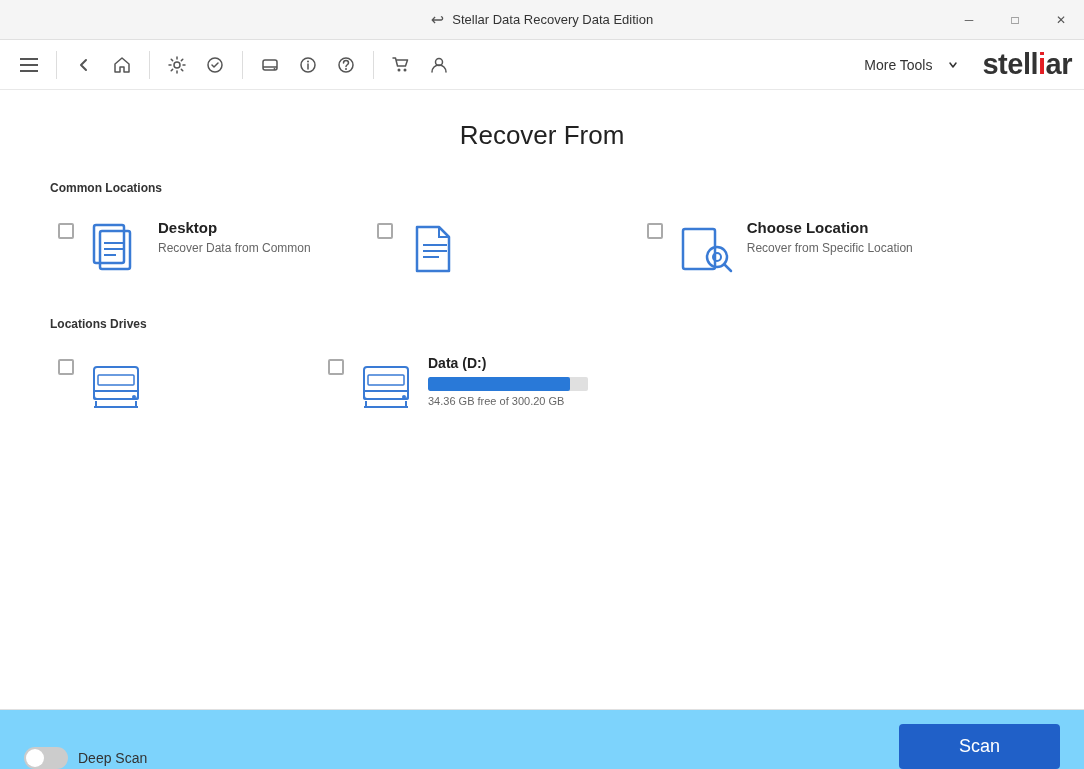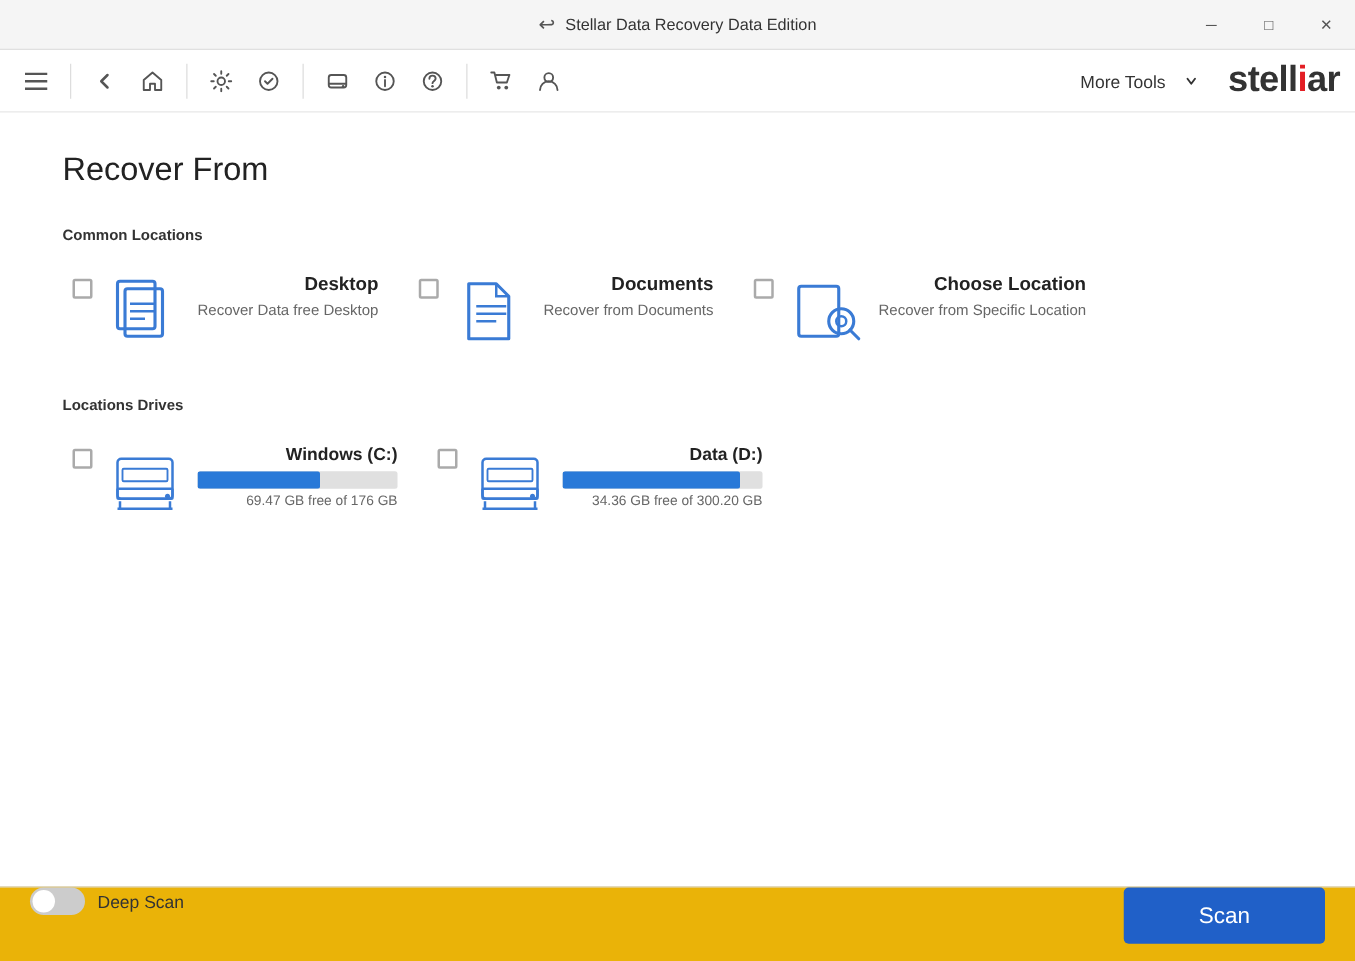--- a/index.html
+++ b/index.html
@@ -44,29 +44,29 @@
     .stellar-logo {
       font-size: 29px; font-weight: bold; color: #333; letter-spacing: -0.5px;
     }
     .stellar-logo span { color: #e31e24; }
 
     
     .main-content {
       padding: 30px 50px; height: calc(769px - 40px - 50px - 60px); overflow-y: auto;
     }
     .page-title {
-      font-size: 26px; font-weight: 400; margin-bottom: 30px; color: #222;
+      font-size: 26px; font-weight: 400; text-align: center; margin-bottom: 30px; color: #222;
     }
 
     
     .section-title {
       font-size: 12px; font-weight: 600; color: #333; margin-bottom: 16px;
     }
     .items-row {
-      display: flex; gap: 16px; margin-bottom: 30px; flex-wrap: wrap; text-align: right;
+      display: flex; gap: 50px; margin-bottom: 30px; flex-wrap: wrap;
     }
     .location-item {
       display: flex; align-items: flex-start; gap: 12px; cursor: pointer;
       padding: 8px; border-radius: 6px; min-width: 220px;
     }
     .item-checkbox {
       width: 16px; height: 16px; border: 2px solid #aaa; border-radius: 2px;
       margin-top: 4px; flex-shrink: 0; cursor: pointer; background: #fff;
       display: flex; align-items: center; justify-content: center;
     }
@@ -83,22 +83,22 @@
     .drive-text h3 { font-size: 14px; font-weight: 600; color: #222; margin-bottom: 6px; }
     .drive-bar-container {
       width: 160px; height: 14px; background: #e0e0e0; border-radius: 2px; margin-bottom: 4px; overflow: hidden;
     }
     .drive-bar-fill { height: 100%; background: #2979d8; border-radius: 2px; }
     .drive-text p { font-size: 11px; color: #666; }
 
     
     .bottom-bar {
       position: absolute; bottom: 0; left: 0; right: 0; height: 60px;
-      background: #eab308; border-top: 1px solid #e0e0e0;
-      display: flex; align-items: flex-start; padding: 0 24px; justify-content: space-between;
+      background: #7dd3fc; border-top: 1px solid #e0e0e0;
+      display: flex; align-items: flex-end; padding: 0 24px; justify-content: space-between;
     }
     .deep-scan-toggle { display: flex; align-items: center; gap: 10px; }
     .toggle-switch {
       width: 44px; height: 22px; background: #ccc; border-radius: 11px;
       position: relative; cursor: pointer; transition: background 0.2s;
     }
     .toggle-knob {
       width: 18px; height: 18px; background: #fff; border-radius: 50%;
       position: absolute; top: 2px; left: 2px; transition: left 0.2s;
     }
@@ -231,38 +231,34 @@
           <svg width="60" height="60" viewBox="0 0 60 60">
             <rect x="8" y="6" width="30" height="38" rx="2" fill="none" stroke="#3a7bd5" stroke-width="2.5"></rect>
             <rect x="14" y="12" width="30" height="38" rx="2" fill="none" stroke="#3a7bd5" stroke-width="2.5"></rect>
             <line x1="18" y1="24" x2="38" y2="24" stroke="#3a7bd5" stroke-width="2"></line>
             <line x1="18" y1="30" x2="38" y2="30" stroke="#3a7bd5" stroke-width="2"></line>
             <line x1="18" y1="36" x2="30" y2="36" stroke="#3a7bd5" stroke-width="2"></line>
           </svg>
         </div>
         <div class="item-text">
           <h3>Desktop</h3>
-          <p>Recover Data free Desktop</p>
+          <p>Recover Data from Common</p>
         </div>
       </div>
 
       <div class="location-item">
         <div class="item-checkbox"></div>
         <div class="item-icon">
           <svg width="60" height="60" viewBox="0 0 60 60">
             <path d="M12 8h22l10 10v34H12z" fill="none" stroke="#3a7bd5" stroke-width="2.5" stroke-linejoin="round"></path>
             <path d="M34 8v10h10" fill="none" stroke="#3a7bd5" stroke-width="2"></path>
             <line x1="18" y1="26" x2="42" y2="26" stroke="#3a7bd5" stroke-width="2"></line>
             <line x1="18" y1="32" x2="42" y2="32" stroke="#3a7bd5" stroke-width="2"></line>
             <line x1="18" y1="38" x2="34" y2="38" stroke="#3a7bd5" stroke-width="2"></line>
           </svg>
-        </div>
-        <div class="item-text">
-          <h3>Documents</h3>
-          <p>Recover from Documents</p>
         </div>
       </div>
 
       <div class="location-item">
         <div class="item-checkbox"></div>
         <div class="item-icon">
           <svg width="60" height="60" viewBox="0 0 60 60">
             <rect x="8" y="10" width="32" height="40" rx="2" fill="none" stroke="#3a7bd5" stroke-width="2.5"></rect>
             <circle cx="42" cy="38" r="10" fill="none" stroke="#3a7bd5" stroke-width="2.5"></circle>
             <line x1="49" y1="45" x2="56" y2="52" stroke="#3a7bd5" stroke-width="2.5" stroke-linecap="round"></line>
@@ -288,27 +284,20 @@
           <svg width="60" height="60" viewBox="0 0 60 60">
             <rect x="8" y="12" width="44" height="32" rx="3" fill="none" stroke="#3a7bd5" stroke-width="2"></rect>
             <rect x="8" y="36" width="44" height="8" rx="1" fill="none" stroke="#3a7bd5" stroke-width="2"></rect>
             <line x1="10" y1="46" x2="10" y2="52" stroke="#3a7bd5" stroke-width="2"></line>
             <line x1="50" y1="46" x2="50" y2="52" stroke="#3a7bd5" stroke-width="2"></line>
             <line x1="8" y1="52" x2="52" y2="52" stroke="#3a7bd5" stroke-width="2"></line>
             <rect x="12" y="20" width="36" height="10" rx="1" fill="none" stroke="#3a7bd5" stroke-width="1.5"></rect>
             <circle cx="48" cy="42" r="2" fill="#3a7bd5"></circle>
           </svg>
         </div>
-        <div class="drive-text">
-          <h3>Windows (C:)</h3>
-          <div class="drive-bar-container">
-            <div class="drive-bar-fill" style="width: 61%;"></div>
-          </div>
-          <p>69.47 GB free of 176 GB</p>
-        </div>
       </div>
 
       <div class="drive-item">
         <div class="item-checkbox"></div>
         <div class="drive-icon">
           <svg width="60" height="60" viewBox="0 0 60 60">
             <rect x="8" y="12" width="44" height="32" rx="3" fill="none" stroke="#3a7bd5" stroke-width="2"></rect>
             <rect x="8" y="36" width="44" height="8" rx="1" fill="none" stroke="#3a7bd5" stroke-width="2"></rect>
             <line x1="10" y1="46" x2="10" y2="52" stroke="#3a7bd5" stroke-width="2"></line>
             <line x1="50" y1="46" x2="50" y2="52" stroke="#3a7bd5" stroke-width="2"></line>

